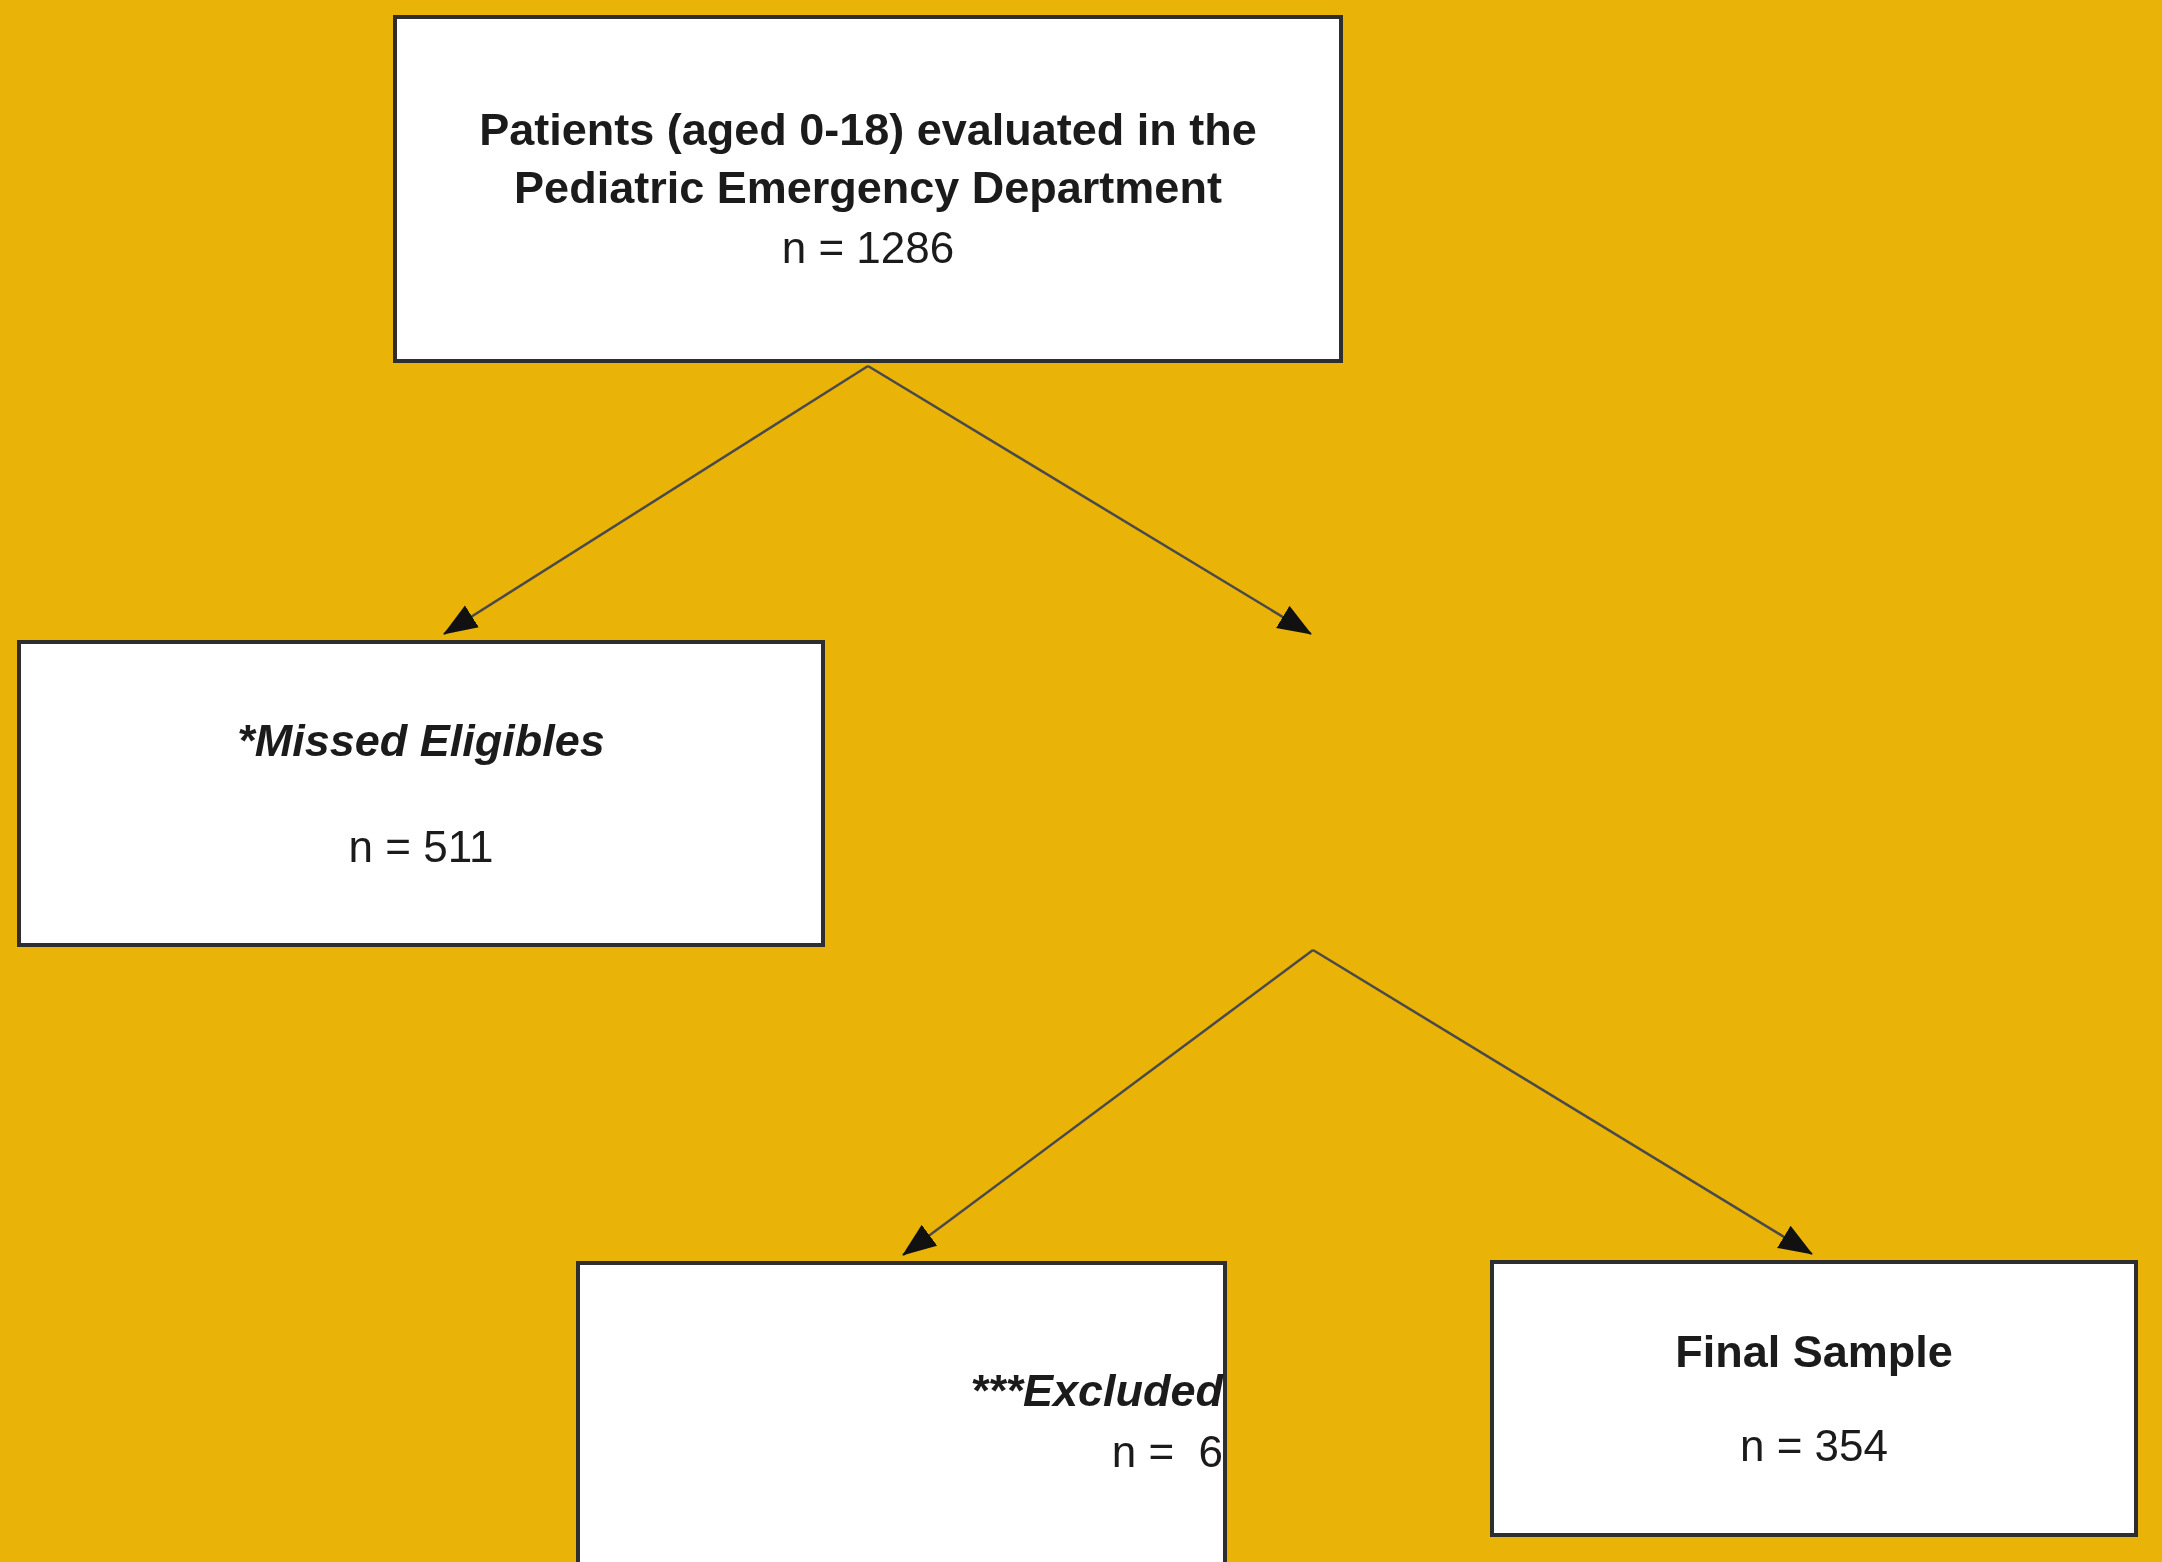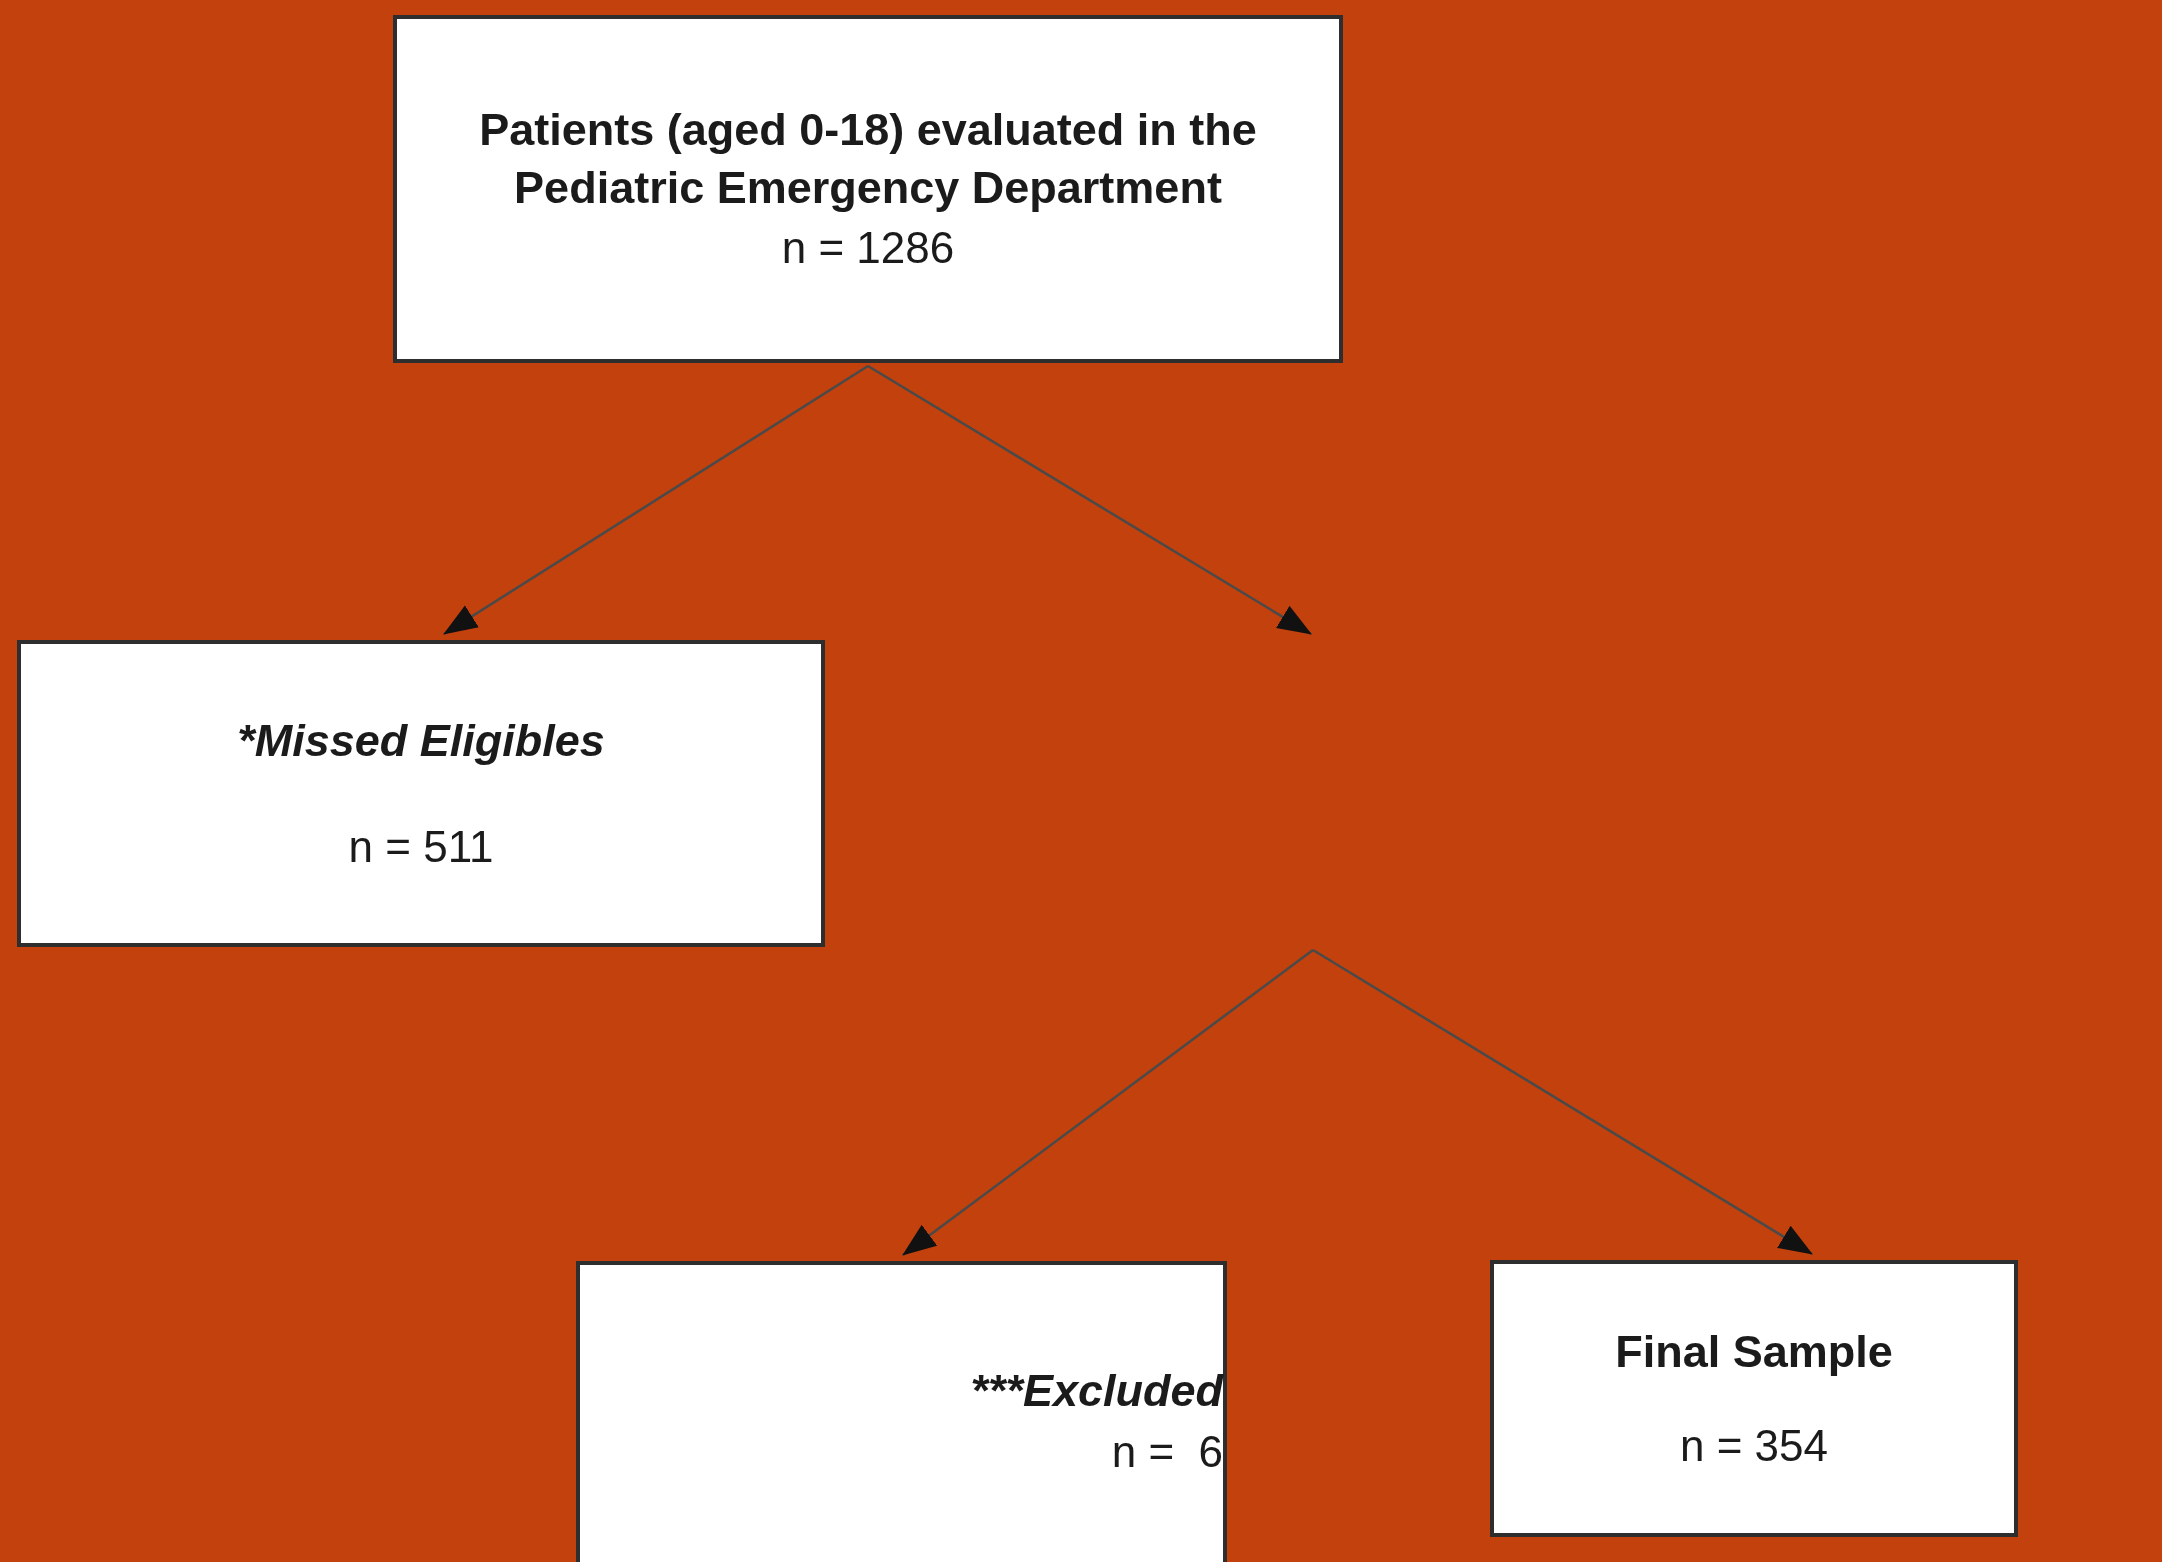--- a/index.html
+++ b/index.html
@@ -4,21 +4,21 @@
 <style>
   html, body {
     margin: 0;
     padding: 0;
     background: #ffffff;
   }
   .canvas {
     position: relative;
     width: 2162px;
     height: 1562px;
-    background: #c2410c;
+    background: #eab308;
     font-family: "Liberation Sans", "DejaVu Sans", sans-serif;
     overflow: hidden;
   }
   .edges {
     position: absolute;
     left: 0;
     top: 0;
     width: 2162px;
     height: 1562px;
     pointer-events: none;
@@ -51,21 +51,21 @@
     white-space: pre;
   }
   .italic {
     font-style: italic;
   }
   
   #node-root     { left: 393px;  top: 15px;   width: 950px; height: 348px; }
   #node-missed   { left: 17px;   top: 640px;  width: 808px; height: 307px; gap: 45px; }
   #node-screened { left: 912px;  top: 640px;  width: 802px; height: 307px; }
   #node-excluded { left: 576px;  top: 1261px; width: 651px; height: 320px; align-items: flex-end; }
-  #node-final    { left: 1490px; top: 1260px; width: 528px; height: 277px; gap: 33px; }
+  #node-final    { left: 1490px; top: 1260px; width: 648px; height: 277px; gap: 33px; }
 </style>
 </head>
 <body>
 
 <div class="canvas">
 
   <svg class="edges" viewBox="0 0 2162 1562" xmlns="http://www.w3.org/2000/svg">
     <defs>
       <marker id="ah" markerUnits="userSpaceOnUse" markerWidth="40" markerHeight="30" refX="33" refY="13" orient="auto">
         <path d="M0,0 L34,13 L0,26 Z" fill="#111111"></path>

